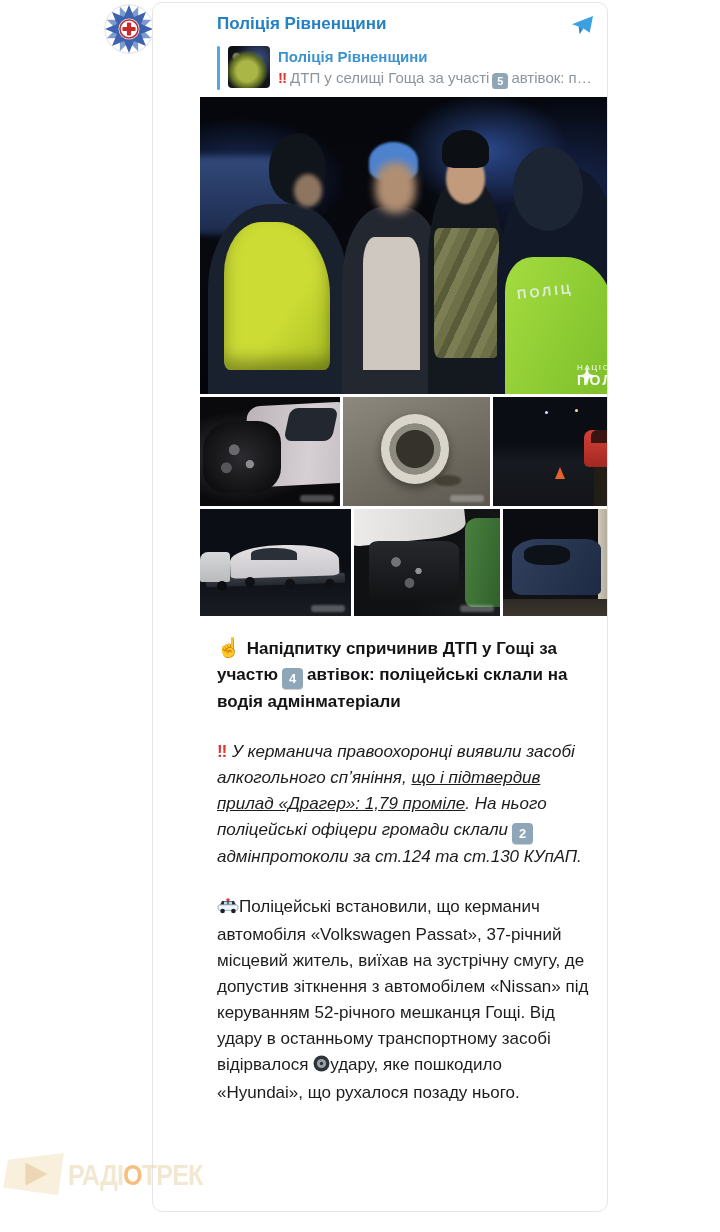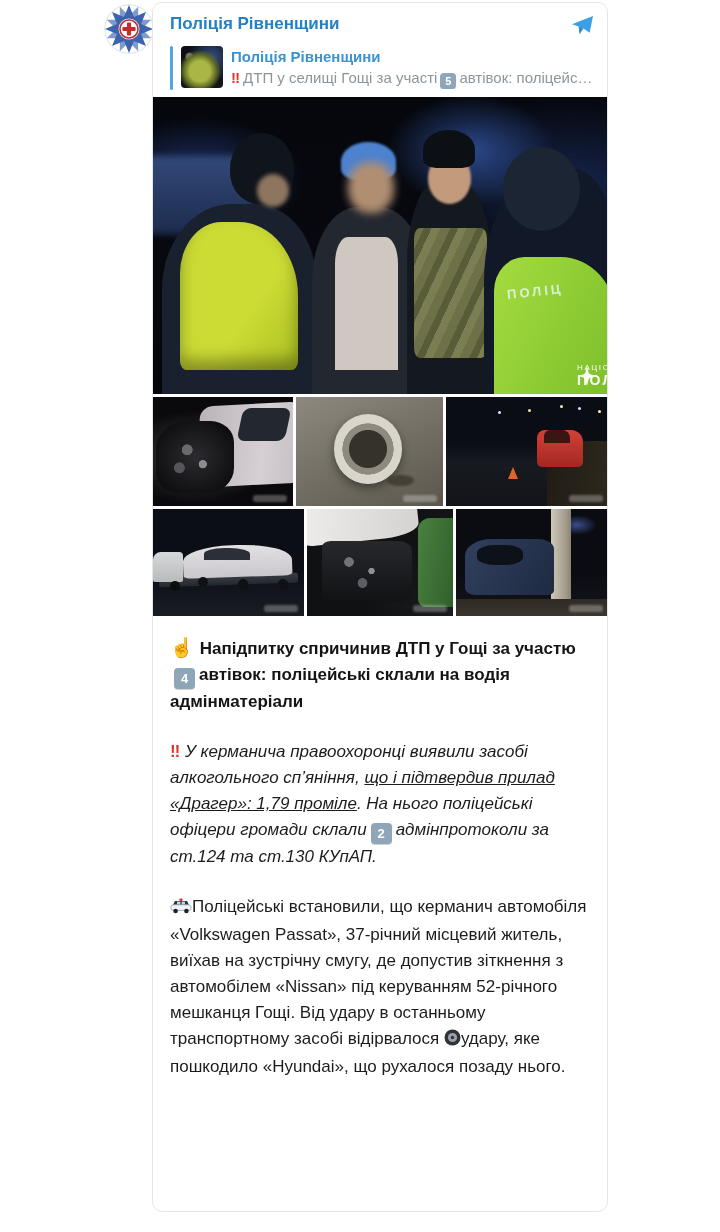--- a/index.html
+++ b/index.html
@@ -3,21 +3,21 @@
 <meta charset="utf-8">
 <style>
   html,body{margin:0;padding:0;background:#fff;}
   .page{position:relative;width:720px;height:1232px;background:#fff;overflow:hidden;
         font-family:"Liberation Sans",sans-serif;}
   
   .avatar{position:absolute;left:104px;top:4px;width:50px;height:50px;border-radius:50%;
           overflow:hidden;background:#fff;cursor:pointer;}
   
   .bubble{position:absolute;left:152px;top:2px;width:456px;height:1210px;box-sizing:border-box;
-          background:#fff;border:1px solid #e2e6e9;border-radius:10px;overflow:hidden;}
+          background:#fff;border:1px solid #e2e6e9;border-radius:10px;overflow:hidden;padding-left:47px;}
   .bubble-header{display:flex;justify-content:space-between;align-items:flex-start;
                  padding:11px 13px 4px 17px;}
   .channel-title{font-size:17px;font-weight:bold;color:#2580c4;cursor:pointer;}
   .plane{margin-top:1px;cursor:pointer;}
   
   .reply{display:flex;gap:8px;margin:2px 14px 7px 17px;height:44px;cursor:pointer;}
   .reply-bar{width:3px;background:#54a4e0;border-radius:2px;flex:0 0 3px;}
   .reply-thumb{flex:0 0 42px;width:42px;height:42px;border-radius:4px;overflow:hidden;
      background:
        radial-gradient(circle at 45% 60%, #aab645 0 30%, #5d6b22 48%, transparent 62%),
@@ -167,21 +167,21 @@
         </svg>
       </span>
     </div>
 
     <div class="reply">
       <div class="reply-bar"></div>
       <div class="reply-thumb"></div>
       <div class="reply-texts">
         <div class="reply-author">Поліція Рівненщини</div>
         <div class="reply-line">
-          <span class="excl">‼</span><span>ДТП у селищі Гощі за участі</span><span class="keycap small">5</span><span>автівок: поліцейсь…</span>
+          <span class="excl">‼</span><span>ДТП у селищі Гоща за участі</span><span class="keycap small">5</span><span>автівок: поліцейсь…</span>
         </div>
       </div>
     </div>
 
     <div class="photo-main">
       <div class="van"></div>
       <div class="fig-l-body"></div>
       <div class="fig-l-vest"></div>
       <div class="fig-l-head"></div>
       <div class="fig-l-face"></div>
@@ -276,15 +276,22 @@
           <circle cx="8.5" cy="8.5" r="8" fill="#2e3338"></circle>
           <circle cx="8.5" cy="8.5" r="4.6" fill="#9aa1a9"></circle>
           <circle cx="8.5" cy="8.5" r="1.7" fill="#2e3338"></circle>
         </svg></span><span>удару, яке пошкодило «Hyundai», що рухалося позаду нього.</span>
       </p>
 
     </div>
 
   </div>
 
+  <div class="logo">
+    <svg width="66" height="52" viewBox="0 0 68 54">
+      <polygon points="6,10 64,3 58,47 1,39" fill="#f4e4c0"></polygon>
+      <polygon points="24,13 47,25 24,37" fill="#ddb878"></polygon>
+    </svg>
+    <div class="logo-text"><span>РАДІ</span><span class="accent">О</span><span>ТРЕК</span></div>
+  </div>
 
 
 </div>
 
 </body></html>

